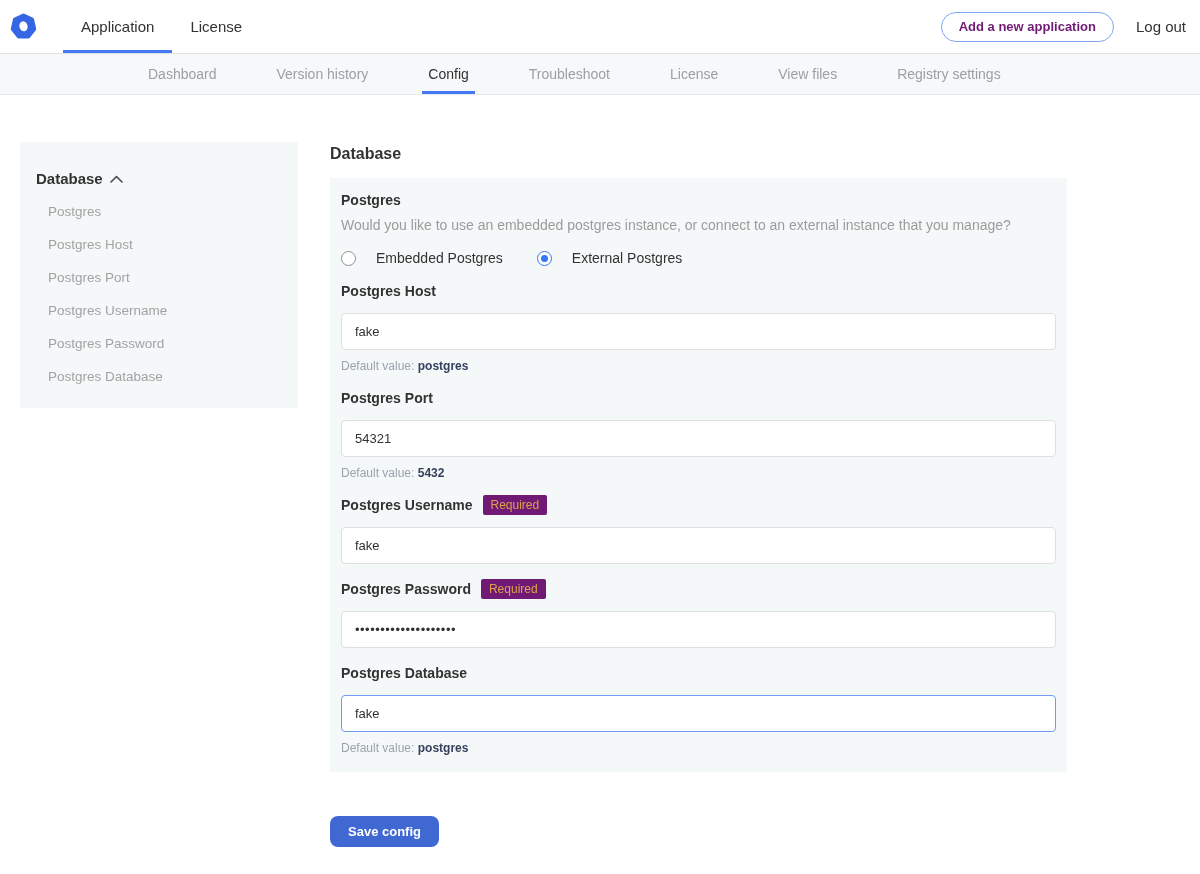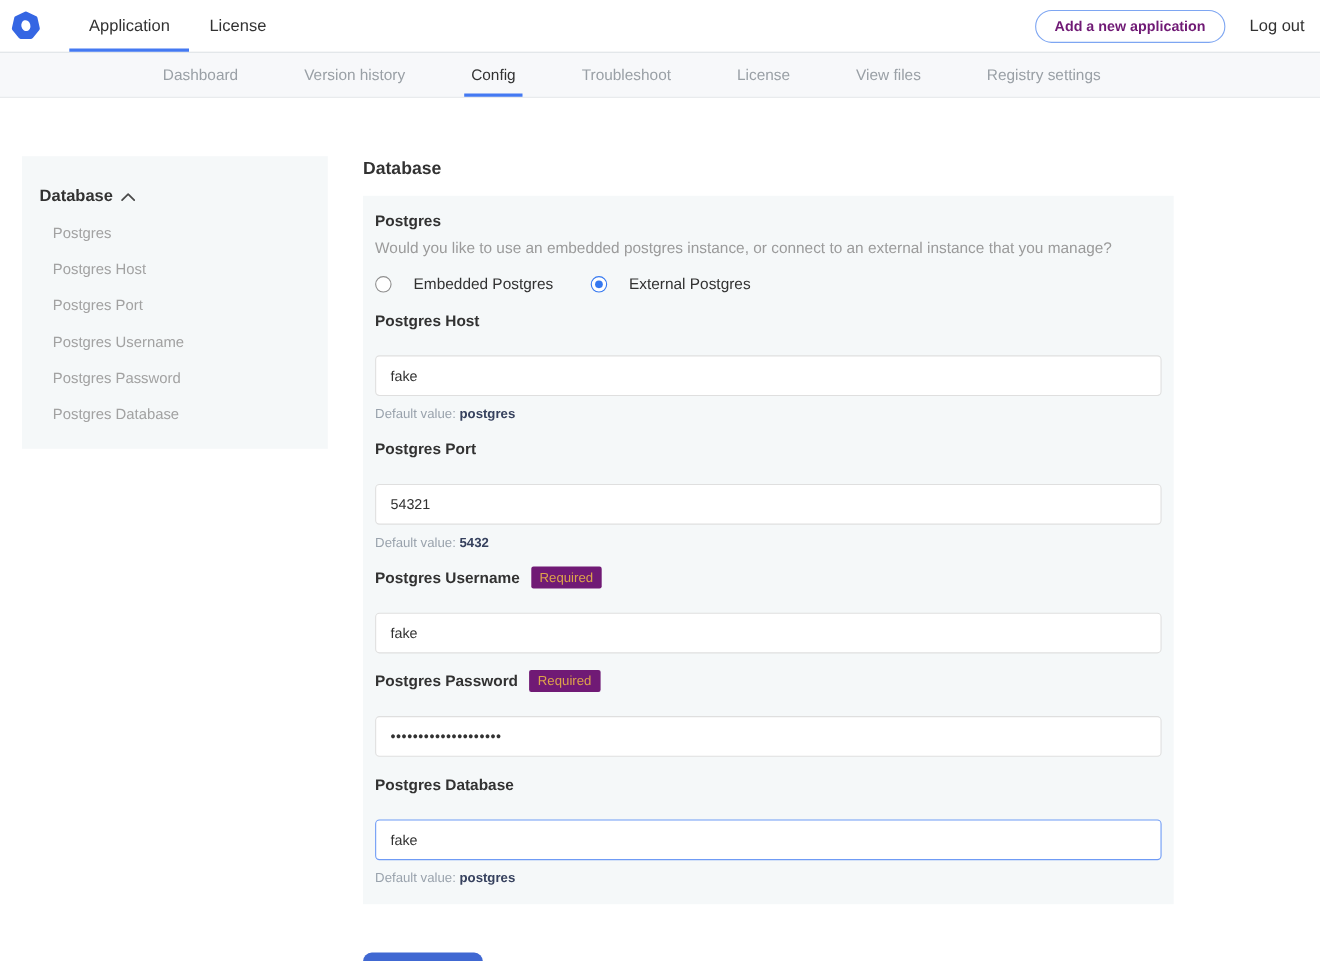--- a/index.html
+++ b/index.html
@@ -1,20 +1,20 @@
 <!DOCTYPE html>
 <html><head>
 <meta charset="utf-8">
 <style>
   * { margin: 0; padding: 0; box-sizing: border-box; }
   html, body { width: 1200px; height: 874px; background: #ffffff;
     font-family: "Liberation Sans", sans-serif; color: #323232; overflow: hidden; }
 
   
-  .header { position: relative; height: 48px; background: #fff;
+  .header { position: relative; height: 54px; background: #fff;
     border-bottom: 1px solid #dde1e5; display: flex; align-items: stretch; }
   .logo-wrap { display: flex; align-items: center; margin-left: 10px; }
   .header-tabs { display: flex; margin-left: 26px; }
   .htab { display: flex; align-items: center; padding: 0 18px; font-size: 15px;
     color: #323232; cursor: pointer; }
   .htab.active { box-shadow: inset 0 -3px 0 #4479f2; }
   .header-right { margin-left: auto; display: flex; align-items: center;
     gap: 22px; margin-right: 14px; }
   .add-app-btn { height: 30px; padding: 0 17px; border: 1px solid #7ea6f2;
     border-radius: 16px; background: #fff; color: #701a75; font-size: 13px;
@@ -47,21 +47,21 @@
   .radio-circle { width: 15px; height: 15px; border-radius: 50%;
     border: 1px solid #8e8e8e; background: #fff; position: relative; flex: 0 0 auto; }
   .radio-circle.checked { border: 1.5px solid #3578f0; }
   .radio-circle.checked::after { content: ""; position: absolute; left: 50%; top: 50%;
     width: 7px; height: 7px; margin: -3.5px 0 0 -3.5px; border-radius: 50%; background: #3578f0; }
   .field { margin-top: 16px; }
   .field-label-row { display: flex; align-items: center; gap: 10px; height: 18px; }
   .field-label { font-size: 14px; font-weight: bold; color: #323232; }
   .required-badge { font-size: 12px; color: #dda34b; background: #701a75;
     padding: 3px 8px; border-radius: 2px; }
-  .text-input { display: block; margin-top: 23px; width: 100%; height: 37px;
+  .text-input { display: block; margin-top: 13px; width: 100%; height: 37px;
     border: 1px solid #dfdfdf; border-radius: 4px; background: #fff; outline: none;
     padding: 0 13px; font-size: 13px; color: #323232; font-family: inherit; }
   .text-input.focused { border: 1px solid #6f9bf5; }
   .text-input.masked { letter-spacing: 0.5px; }
   .helper { margin-top: 9px; font-size: 12px; color: #9aa3ad; }
   .helper b { color: #36415e; }
   .save-btn { margin-top: 44px; height: 31px; padding: 0 18px; border: none;
     border-radius: 8px; background: #4068d2; color: #fff; font-size: 13px;
     font-weight: bold; font-family: inherit; cursor: pointer; }
 </style>

